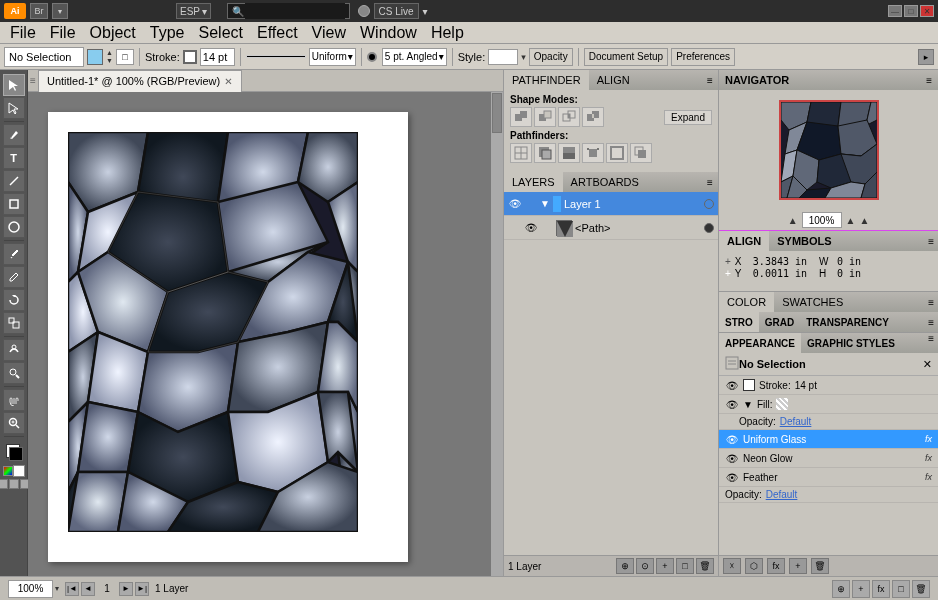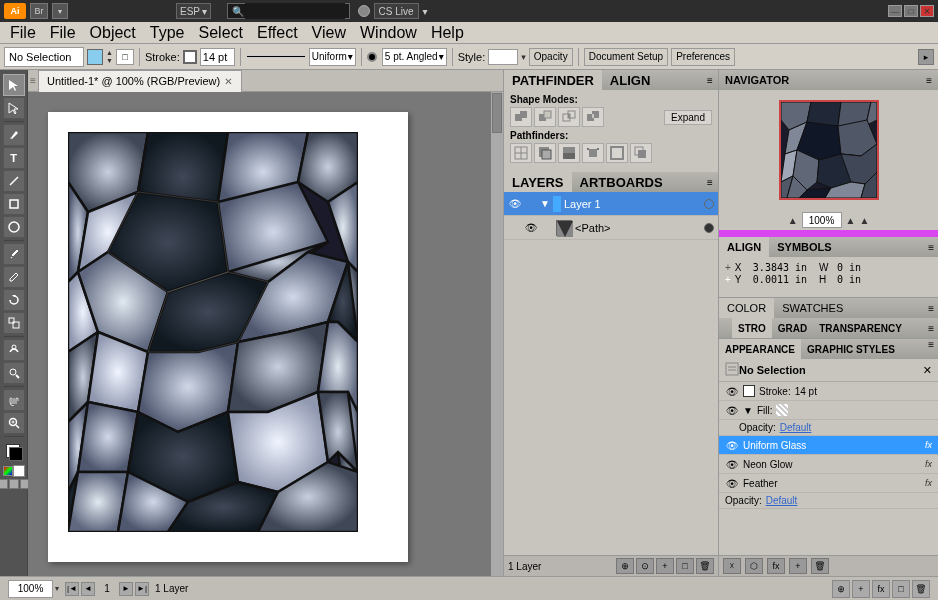--- a/index.html
+++ b/index.html
@@ -273,21 +273,21 @@
     
     .sgt-bar {
       height: 20px;
       background: linear-gradient(to bottom, #b8b5b0, #a0a09a);
       display: flex; align-items: center;
     }
     .sgt-tab {
       padding: 0 6px; height: 20px; display: flex; align-items: center;
       font-size: 10px; font-weight: bold; cursor: pointer;
     }
-    .sgt-tab.active { background: #c8c5be; margin-left: 13px; }
+    .sgt-tab.active { background: #c8c5be; }
 
     
     .ag-bar {
       height: 20px;
       background: linear-gradient(to bottom, #b8b5b0, #a0a09a);
       display: flex; 
     }
     .ag-tab {
       padding: 0 6px; height: 20px; display: flex; align-items: center;
       font-size: 10px; font-weight: bold; cursor: pointer;
@@ -333,21 +333,21 @@
       display: flex; align-items: center; justify-content: center; font-size: 9px;
       cursor: pointer;
     }
     .mid-tab-bar {
       height: 20px;
       background: linear-gradient(to bottom, #b8b5b0, #a0a09a);
       display: flex; align-items: center;
     }
     .mid-tab {
       padding: 0 8px; height: 20px; display: flex; align-items: center;
-      font-size: 13px; font-weight: bold; cursor: pointer;
+      font-size: 11px; font-weight: normal; cursor: pointer;
     }
     .mid-tab.active { background: #c8c5be; }
 
     
     .layers-panel { background: #c8c5be; }
     .layer-row {
       display: flex; align-items: center;
       height: 24px; padding: 0 4px;
       border-bottom: 1px solid #b8b5b0;
       gap: 3px; font-size: 11px;
@@ -798,21 +798,21 @@
         <div class="layers-icon">⊙</div>
         <div class="layers-icon">+</div>
         <div class="layers-icon">□</div>
         <div class="layers-icon">🗑</div>
       </div>
     </div>
   </div>
 
   <div class="right-panel">
 
-    <div style="border-bottom:7px solid #d946ef;">
+    <div style="border-bottom:1px solid #d946ef;">
       <div class="navigator-header">
         <span>NAVIGATOR</span>
         <div style="margin-left:auto;font-size:10px;cursor:pointer;">≡</div>
       </div>
       <div style="display:flex;justify-content:center;padding:4px;">
         <div class="navigator-preview">
           <svg width="96" height="96" viewBox="0 0 96 96">
             <rect width="96" height="96" fill="#1a1a2a"></rect>
             <polygon points="0,0 30,0 26,20 8,28 0,18" fill="#606878" stroke="#111" stroke-width="1"></polygon>
             <polygon points="30,0 60,0 57,24 38,32 26,20" fill="#202838" stroke="#111" stroke-width="1"></polygon>

